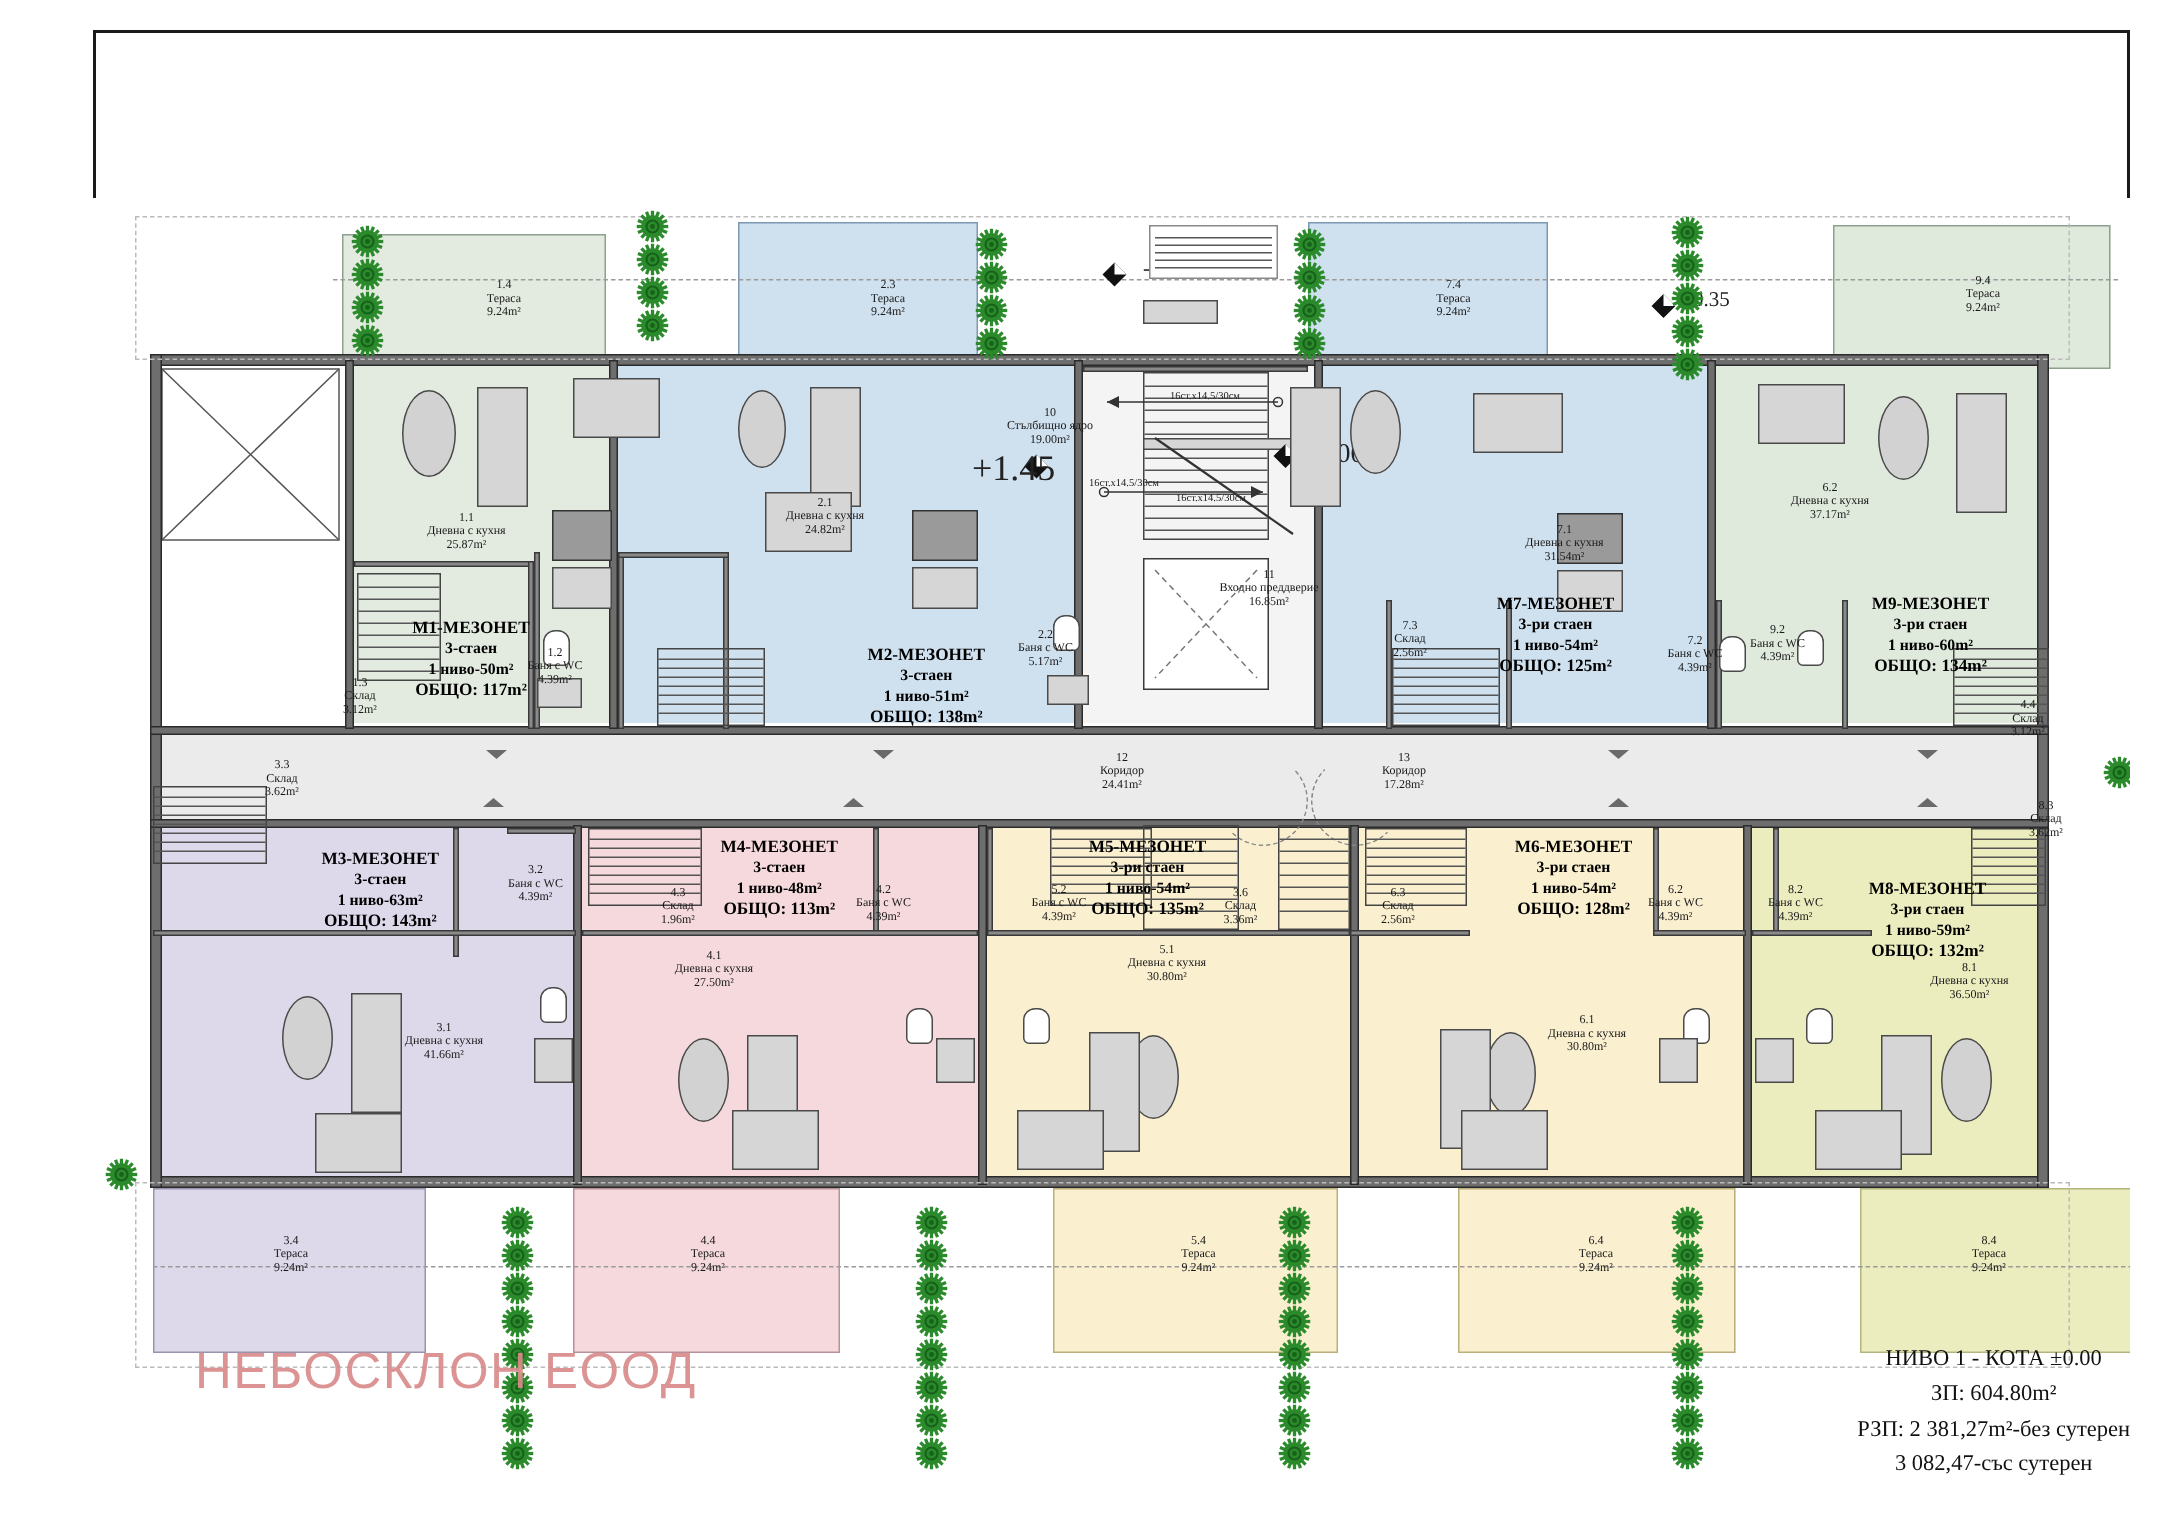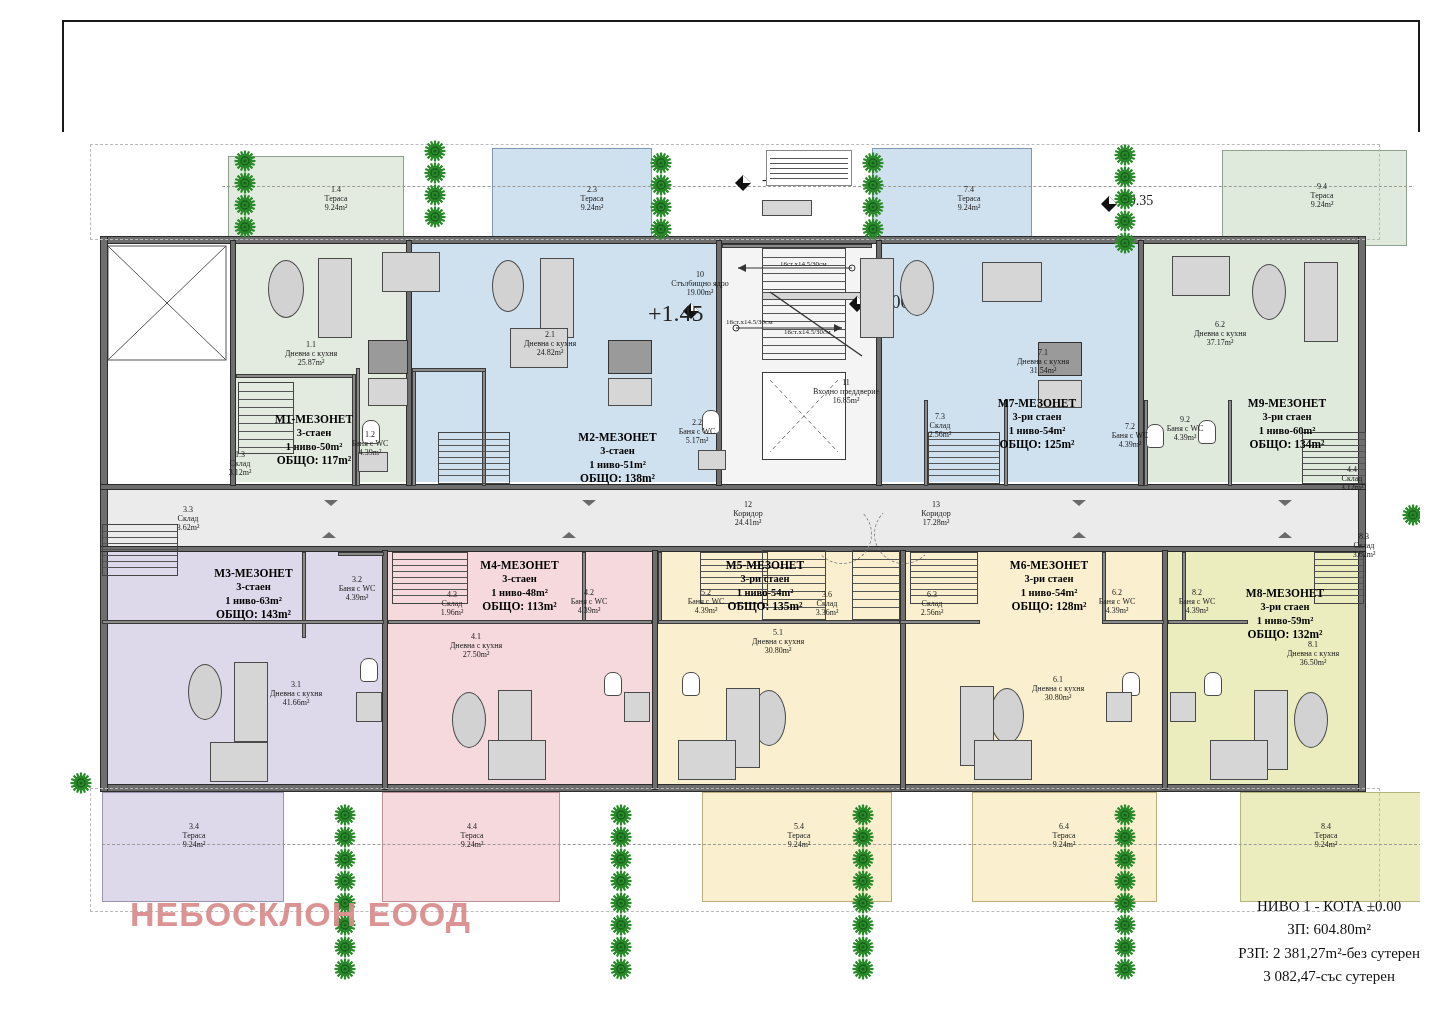--- a/index.html
+++ b/index.html
@@ -132,21 +132,21 @@
     white-space: nowrap;
   }
   .summary div { display:block; }
 
   
   .watermark {
     position: absolute;
     left: 130px; top: 895px;
     font-family: "Liberation Sans", sans-serif;
     font-size: 34px;
-    font-weight: bold;
+    font-weight: normal;
     letter-spacing: 1px;
     color: #d98a8a;
     opacity: 0.92;
     white-space: nowrap;
   }
 
   
   .tree { position: absolute; width: 22px; height: 22px; }
 
   

